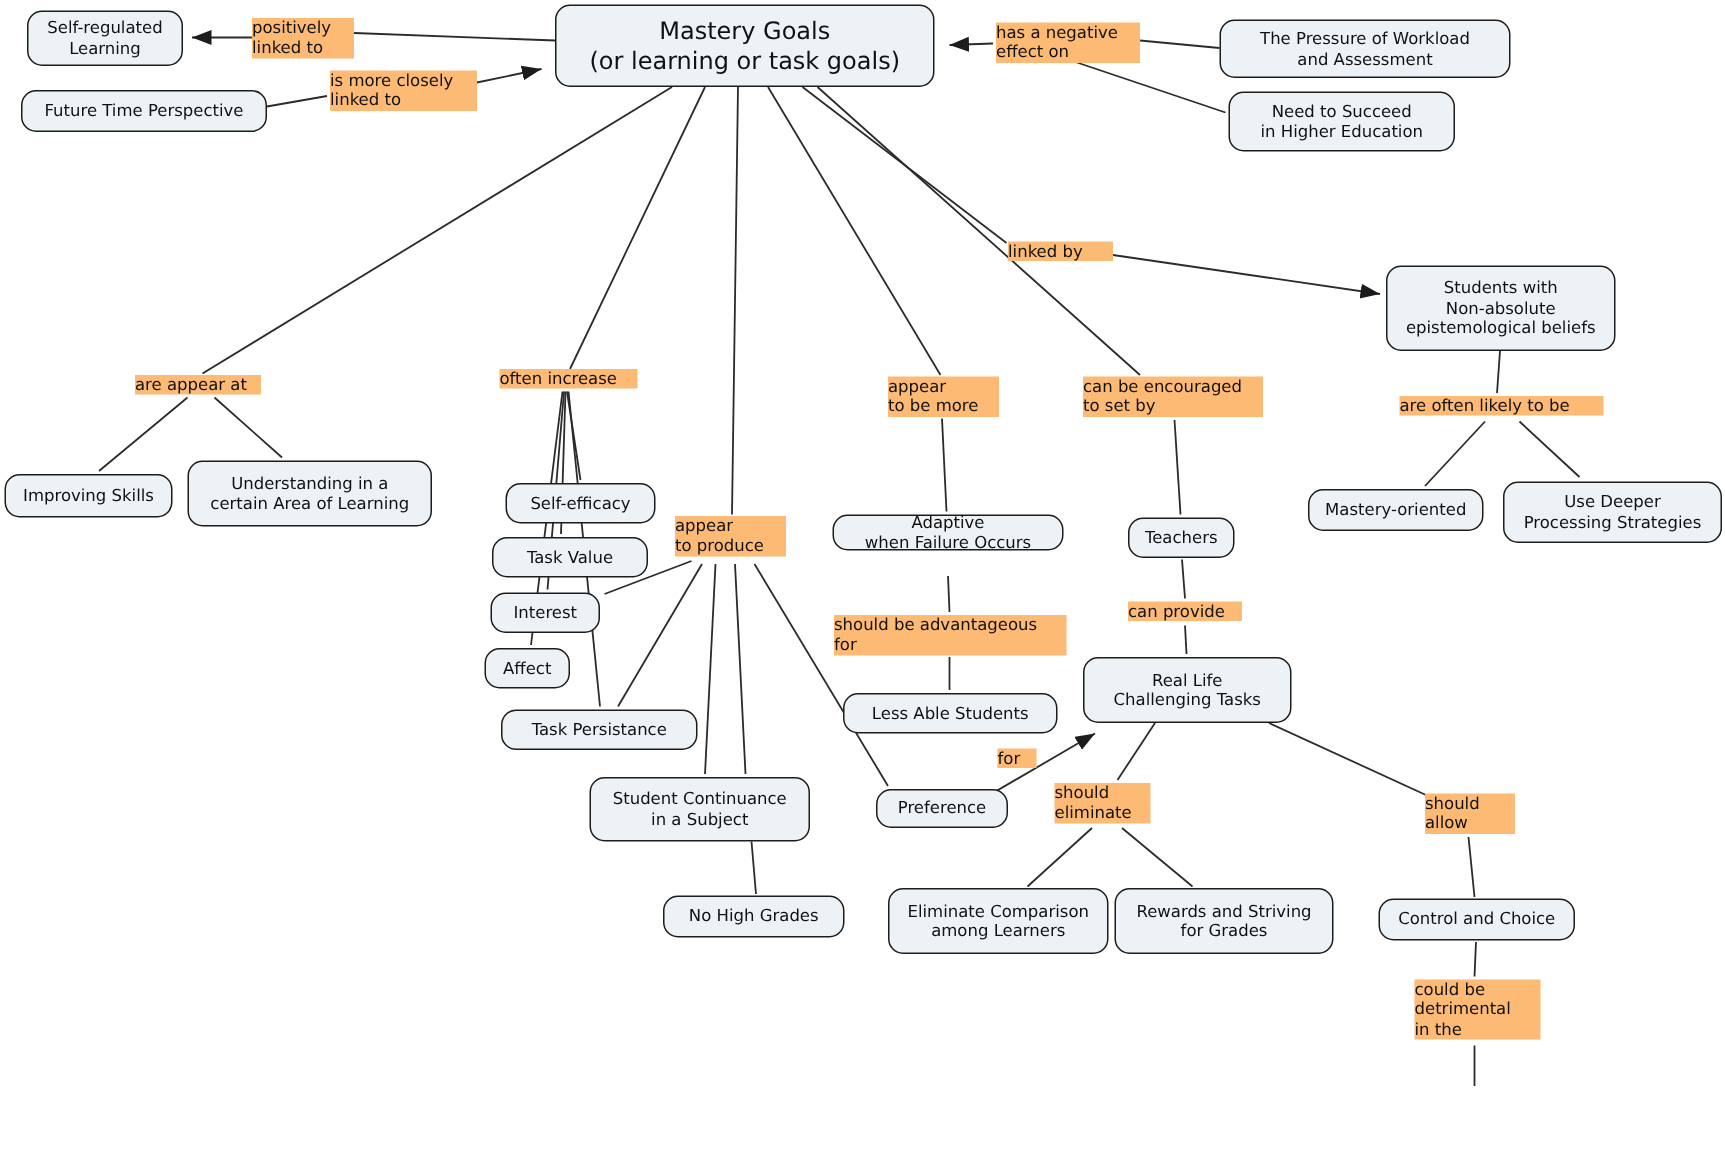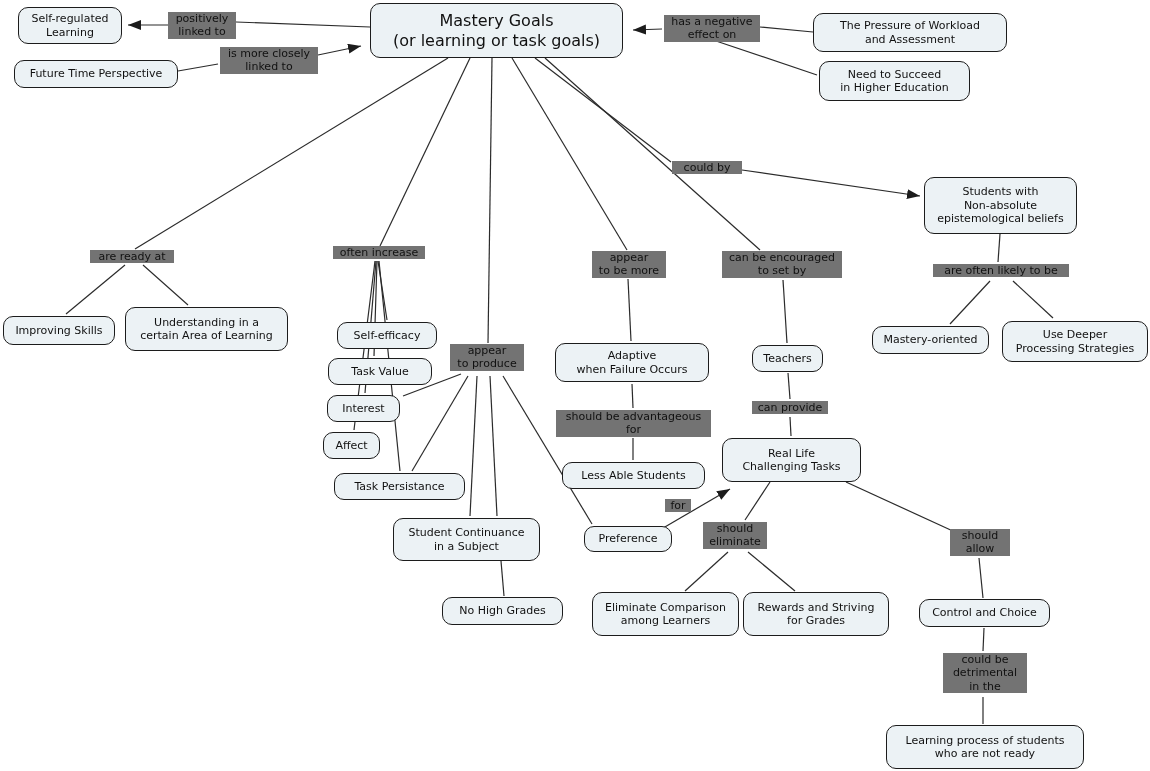--- a/index.html
+++ b/index.html
@@ -16,21 +16,21 @@
     position:absolute;z-index:2;box-sizing:border-box;
     background:#ecf2f5;border:1.4px solid #1c1c1c;border-radius:10px;
     display:flex;align-items:center;justify-content:center;
     text-align:center;font-size:11px;line-height:1.22;
     white-space:pre-line;padding:1px 3px;
   }
   .box.bold{font-weight:normal;}
   .box.big{font-size:16px;line-height:1.25;}
   .lbl{
     position:absolute;z-index:1;box-sizing:border-box;
-    background:#737373;text-align:center;
+    background:#fdba74;text-align:left;
     font-size:11px;line-height:1.22;white-space:pre-line;
   }
   line{stroke:#2b2b2b;stroke-width:1.2;}
 </style>
 </head>
 <body>
 
 <div id="canvas">
 
   <svg id="edges" viewBox="0 0 1150 771">
@@ -111,60 +111,58 @@
   <div class="box" style="left:125px;top:307px;width:163px;height:44px">Understanding in a
 certain Area of Learning</div>
   <div class="box bold" style="left:337px;top:322px;width:100px;height:27px">Self-efficacy</div>
   <div class="box bold" style="left:328px;top:358px;width:104px;height:27px">Task Value</div>
   <div class="box bold" style="left:327px;top:395px;width:73px;height:27px">Interest</div>
   <div class="box bold" style="left:323px;top:432px;width:57px;height:27px">Affect</div>
   <div class="box bold" style="left:334px;top:473px;width:131px;height:27px">Task Persistance</div>
   <div class="box" style="left:393px;top:518px;width:147px;height:43px">Student Continuance
 in a Subject</div>
   <div class="box bold" style="left:442px;top:597px;width:121px;height:28px">No High Grades</div>
-  <div class="box bold" style="left:555px;top:343px;width:154px;height:39px">Adaptive
+  <div class="box bold" style="left:555px;top:343px;width:154px;height:24px">Adaptive
 when Failure Occurs</div>
   <div class="box bold" style="left:562px;top:462px;width:143px;height:27px">Less Able Students</div>
   <div class="box" style="left:584px;top:526px;width:88px;height:26px">Preference</div>
   <div class="box" style="left:752px;top:345px;width:71px;height:27px">Teachers</div>
   <div class="box" style="left:924px;top:177px;width:153px;height:57px">Students with
 Non-absolute
 epistemological beliefs</div>
   <div class="box bold" style="left:722px;top:438px;width:139px;height:44px">Real Life
 Challenging Tasks</div>
   <div class="box" style="left:872px;top:326px;width:117px;height:28px">Mastery-oriented</div>
   <div class="box" style="left:1002px;top:321px;width:146px;height:41px">Use Deeper
 Processing Strategies</div>
   <div class="box" style="left:592px;top:592px;width:147px;height:44px">Eliminate Comparison
 among Learners</div>
   <div class="box" style="left:743px;top:592px;width:146px;height:44px">Rewards and Striving
 for Grades</div>
   <div class="box" style="left:919px;top:599px;width:131px;height:28px">Control and Choice</div>
-  <div class="box" style="left:886px;top:725px;width:198px;height:44px">Learning process of students
-who are not ready</div>
 
   <div class="lbl" style="left:168px;top:12px;width:68px">positively
 linked to</div>
   <div class="lbl" style="left:220px;top:47px;width:98px">is more closely
 linked to</div>
   <div class="lbl" style="left:664px;top:15px;width:96px">has a negative
 effect on</div>
-  <div class="lbl" style="left:90px;top:250px;width:84px">are ready at</div>
+  <div class="lbl" style="left:90px;top:250px;width:84px">are appear at</div>
   <div class="lbl" style="left:333px;top:246px;width:92px">often increase</div>
   <div class="lbl" style="left:450px;top:344px;width:74px">appear
 to produce</div>
   <div class="lbl" style="left:592px;top:251px;width:74px">appear
 to be more</div>
   <div class="lbl" style="left:556px;top:410px;width:155px">should be advantageous
 for</div>
   <div class="lbl" style="left:665px;top:499px;width:26px">for</div>
   <div class="lbl" style="left:722px;top:251px;width:120px">can be encouraged
 to set by</div>
   <div class="lbl" style="left:752px;top:401px;width:76px">can provide</div>
-  <div class="lbl" style="left:672px;top:161px;width:70px">could by</div>
+  <div class="lbl" style="left:672px;top:161px;width:70px">linked by</div>
   <div class="lbl" style="left:933px;top:264px;width:136px">are often likely to be</div>
   <div class="lbl" style="left:703px;top:522px;width:64px">should
 eliminate</div>
   <div class="lbl" style="left:950px;top:529px;width:60px">should
 allow</div>
   <div class="lbl" style="left:943px;top:653px;width:84px">could be
 detrimental
 in the</div>
 
 </div>

